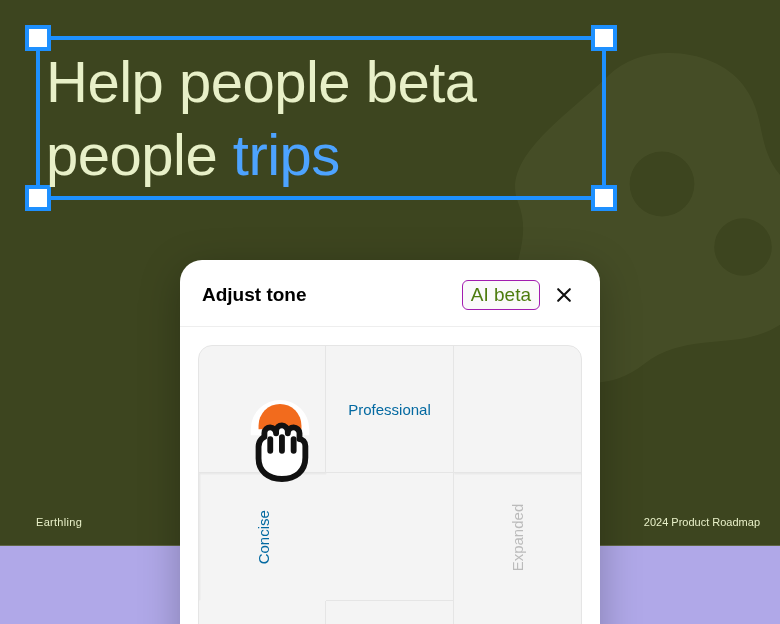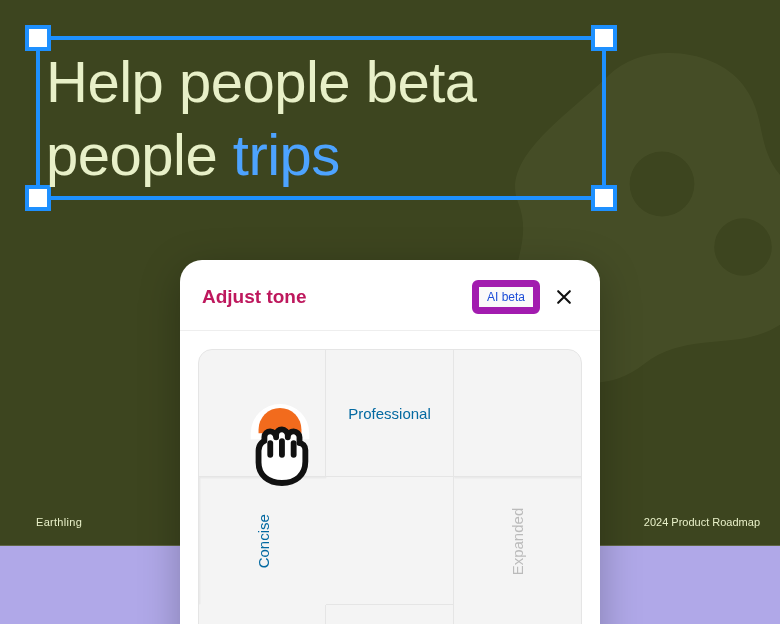--- a/index.html
+++ b/index.html
@@ -99,27 +99,27 @@
   }
   .panel-header {
     display: flex;
     align-items: center;
     padding: 20px 22px 16px 22px;
     gap: 10px;
   }
   .panel-title {
     font-size: 19px;
     font-weight: 600;
-    color: #be185d;
+    color: #000000;
     flex: 1;
   }
   .ai-badge {
-    font-size: 12px;
-    color: #1d4ed8;
-    border: 7px solid #a21caf;
+    font-size: 19px;
+    color: #4d7c0f;
+    border: 1px solid #a21caf;
     border-radius: 6px;
     padding: 3px 8px;
     background: #fafafa;
   }
   .close-btn {
     width: 28px; height: 28px;
     display: flex; align-items: center; justify-content: center;
     cursor: pointer;
   }
   .close-btn svg { width: 20px; height: 20px; }

